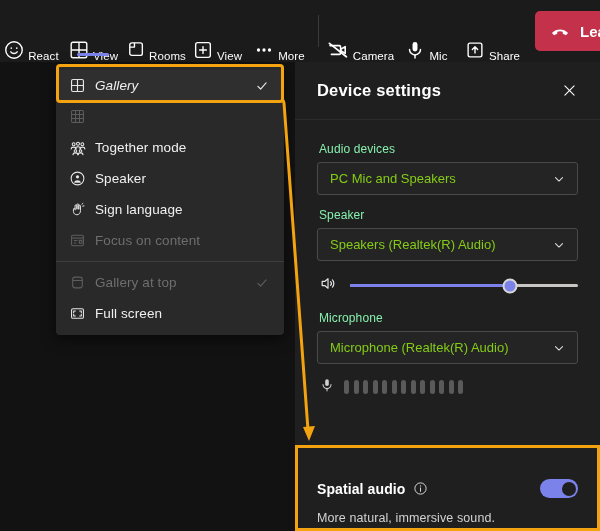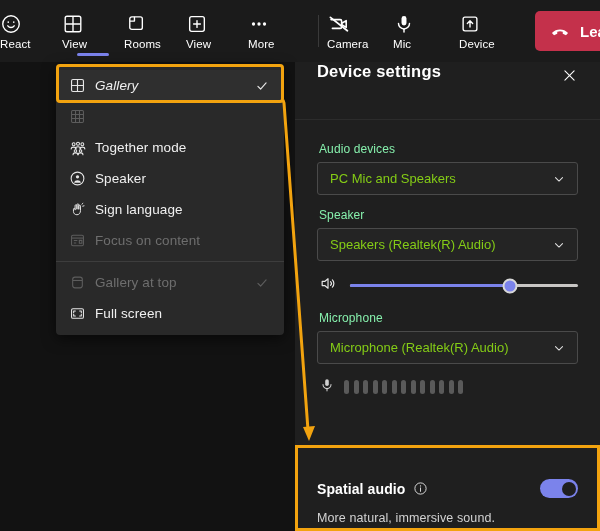--- a/index.html
+++ b/index.html
@@ -15,21 +15,21 @@
   
   .toolbar{
     position:absolute;left:0;top:0;width:600px;height:62px;
     background:#1b1b1b;
     display:flex;align-items:center;
   }
   .tb-group{display:flex;align-items:center;height:62px;}
   .tb-item{
     position:relative;
     width:62px;height:62px;
-    display:flex;flex-direction:column;align-items:flex-start;justify-content:center;
+    display:flex;align-items:flex-end;justify-content:center;
     gap:3px;
     cursor:pointer;
   }
   .tb-item .ic{height:24px;display:flex;align-items:center;justify-content:center;}
   .tb-item .lb{font-size:11.5px;color:#ffffff;line-height:1;letter-spacing:.1px;}
   .tb-item.active .underline{
     position:absolute;left:15px;bottom:6px;width:32px;height:3px;border-radius:2px;
     background:#7b83eb;
   }
   .tb-sep{width:1px;height:32px;background:#3a3a3a;margin:0 8px;}
@@ -78,21 +78,21 @@
     border:3px solid #f2a30f;border-radius:4px;box-sizing:border-box;
     pointer-events:none;
   }
 
   
   .panel{
     position:absolute;left:295px;top:62px;width:305px;height:469px;
     background:#1f1f1f;
   }
   .panel-head{
-    height:57px;display:flex;align-items:flex-start;
+    height:57px;display:flex;align-items:center;
     padding:0 18px 0 22px;
     border-bottom:1px solid #2c2c2c;
   }
   .panel-title{font-size:16.5px;font-weight:bold;flex:1;letter-spacing:.2px;}
   .close-btn{width:26px;height:26px;display:flex;align-items:center;justify-content:center;cursor:pointer;}
 
   .panel-body{padding:22px 22px 0 22px;}
   .sec-title{font-size:14.5px;font-weight:bold;margin:0 0 16px 0;letter-spacing:.1px;}
   .field-label{font-size:12px;color:#86efac;margin:0 0 6px 2px;letter-spacing:.1px;}
   .select{
@@ -233,21 +233,21 @@
         <span class="lb">Mic</span>
       </div>
 
       <div class="tb-item wide">
         <span class="ic">
           <svg width="22" height="22" viewBox="0 0 24 24" fill="none" stroke="#fff" stroke-width="1.5">
             <rect x="4.5" y="4.5" width="15" height="15" rx="2"></rect>
             <path d="M12 15.4V8.8M9.1 11.4L12 8.5l2.9 2.9" stroke-linecap="round" stroke-linejoin="round"></path>
           </svg>
         </span>
-        <span class="lb">Device</span>
+        <span class="lb">Share</span>
       </div>
 
       <div class="leave-wrap">
         <div class="leave-btn">
           <svg width="22" height="22" viewBox="0 0 24 24" fill="none" stroke="#fff" stroke-width="1.8">
             <path d="M3.2 14.2c4.8-5 12.8-5 17.6 0l-2.3 2.3-3.5-1.6v-2.2a10.4 10.4 0 0 0-6 0v2.2l-3.5 1.6z" fill="#fff" stroke="none"></path>
           </svg>
           <span class="lb">Leave</span>
         </div>
 

